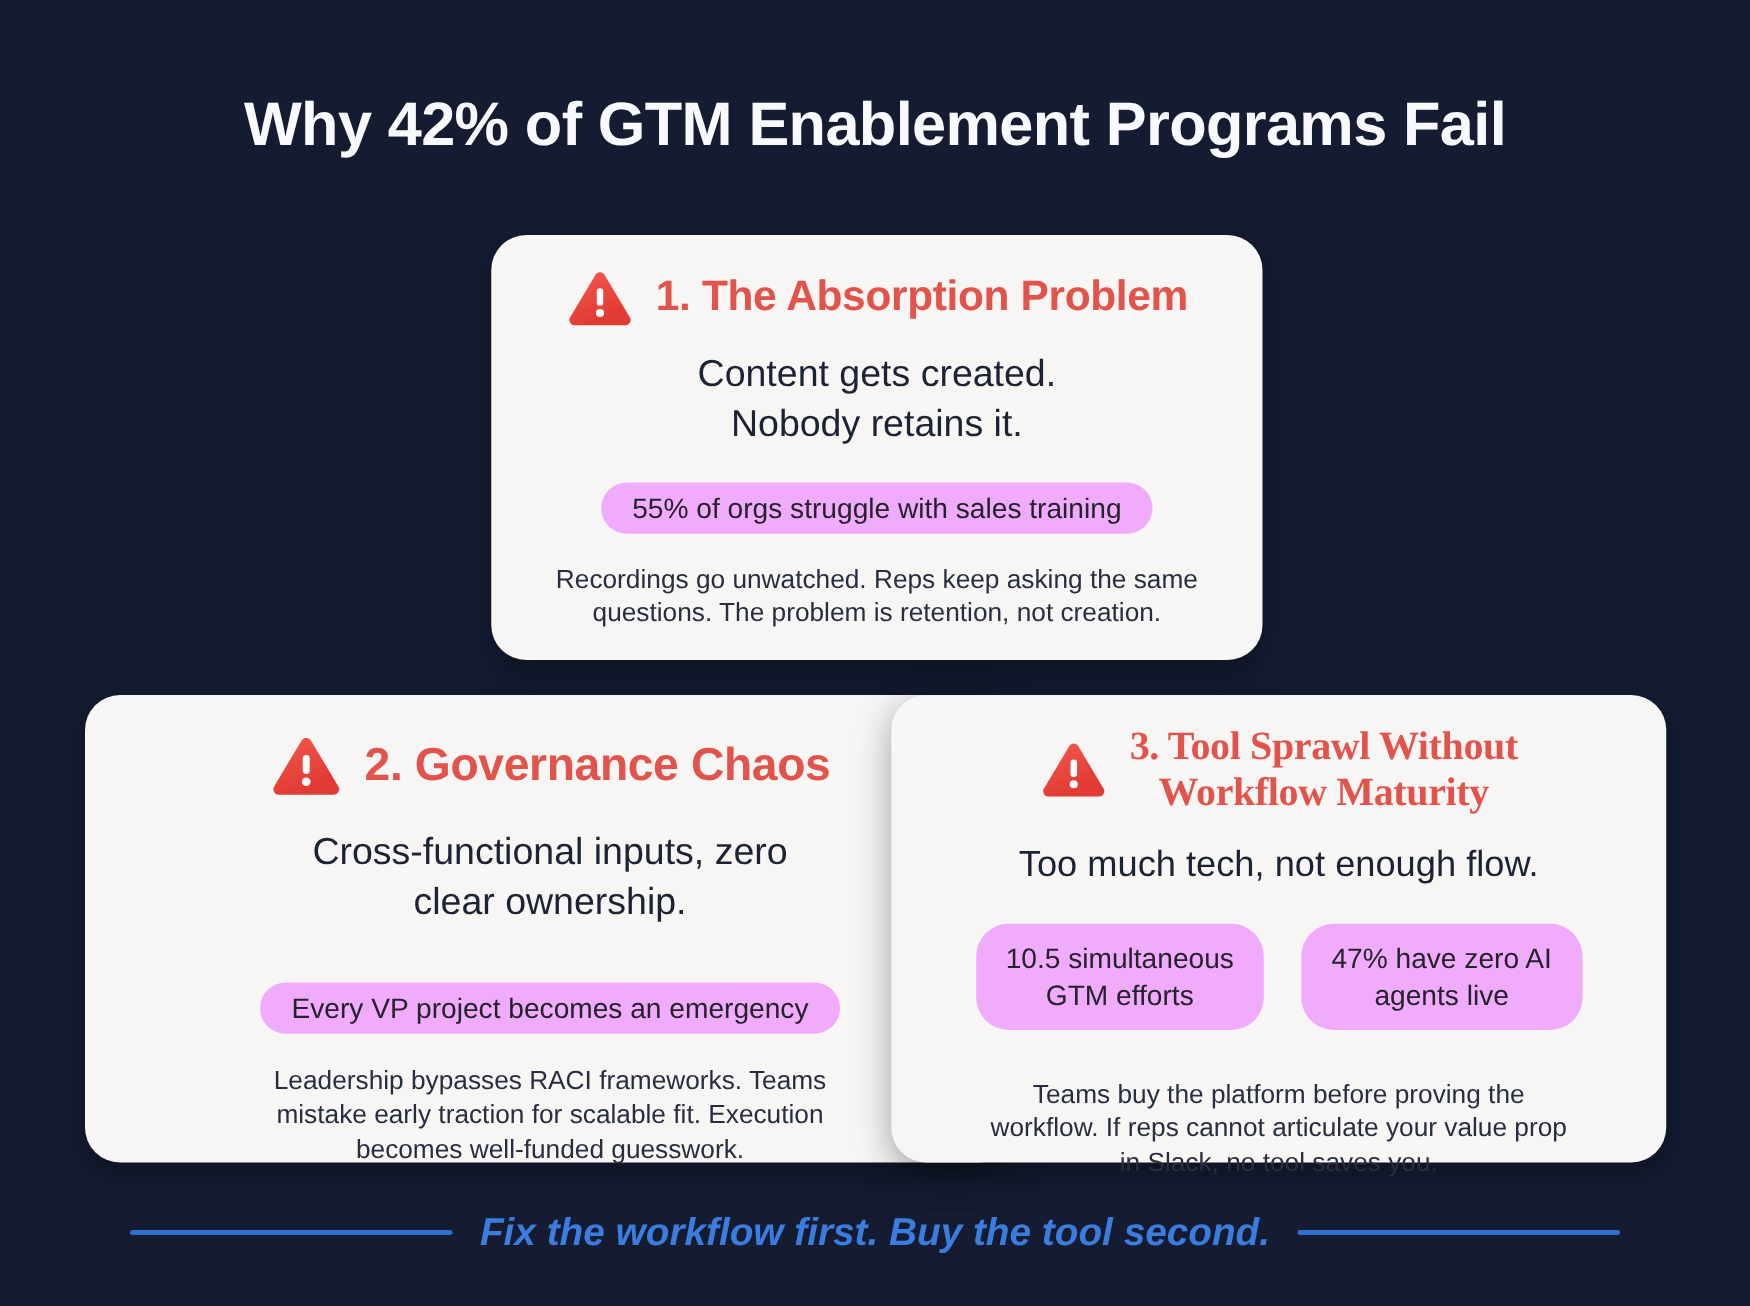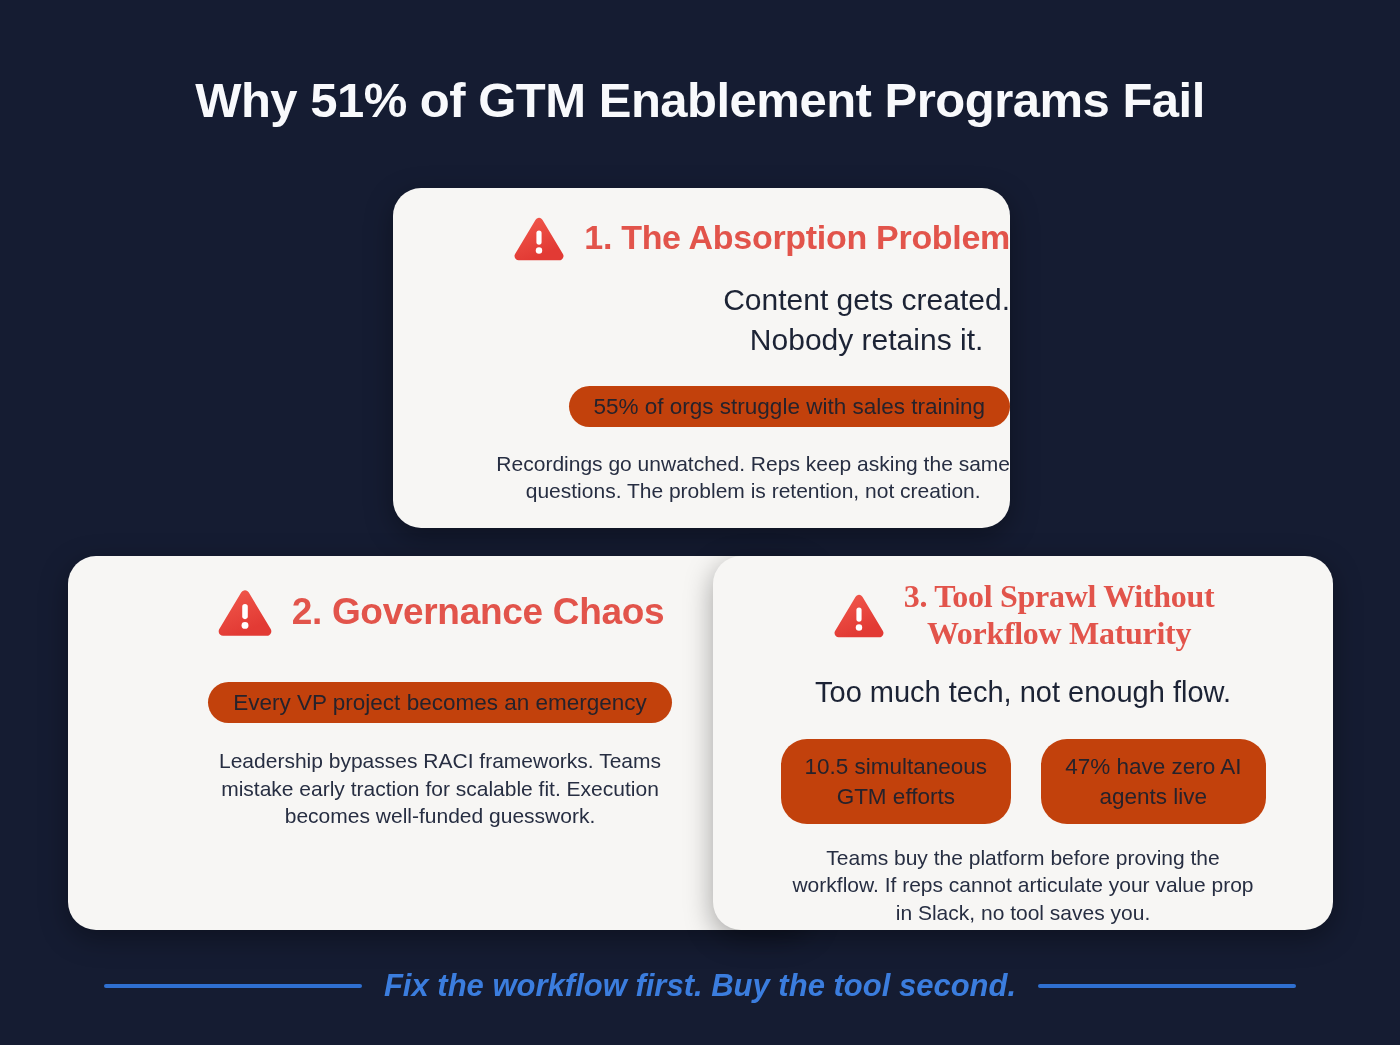--- a/index.html
+++ b/index.html
@@ -26,21 +26,21 @@
   .card {
     position: absolute;
     background: #f7f6f4;
     border-radius: 28px;
     box-shadow: 0 8px 28px rgba(0,0,0,0.35);
     display: flex;
     flex-direction: column;
     align-items: center;
     text-align: center;
   }
-  .card-1 { left: 393px; top: 188px; width: 617px; height: 340px; padding-top: 26px; align-items: flex-end; }
+  .card-1 { left: 393px; top: 188px; width: 617px; height: 340px; padding-top: 26px; }
   .card-2 { left: 68px;  top: 556px; width: 744px; height: 374px; padding-top: 30px; }
   .card-3 { left: 713px; top: 556px; width: 620px; height: 374px; padding-top: 22px; }
 
   .card-header {
     display: flex;
     align-items: center;
     justify-content: center;
     gap: 18px;
   }
   .warn-icon { flex: 0 0 auto; display: block; }
@@ -70,42 +70,42 @@
   .pill-row {
     display: flex;
     justify-content: center;
     gap: 30px;
   }
   .card-1 .pill-row { margin-top: 26px; }
   .card-2 .pill-row { margin-top: 44px; }
   .card-3 .pill-row { margin-top: 28px; }
 
   .stat-pill {
-    background: #c2410c;
+    background: #f0abfc;
     color: #26222b;
     font-size: 22.5px;
     line-height: 1.3;
     padding: 6px 25px;
     border-radius: 22px;
     white-space: pre-line;
     display: flex;
     align-items: center;
     justify-content: center;
   }
   .card-3 .stat-pill { border-radius: 26px; padding: 13px 24px; }
 
   .card-body {
     color: #272e42;
     font-size: 21px;
     line-height: 1.3;
     white-space: pre-line;
   }
   .card-1 .card-body { margin-top: 23px; }
   .card-2 .card-body { margin-top: 24px; }
-  .card-3 .card-body { margin-top: 20px; }
+  .card-3 .card-body { margin-top: 38px; }
 
   .footer {
     position: absolute;
     left: 0; top: 968px; width: 100%;
     display: flex;
     align-items: center;
     justify-content: center;
     gap: 22px;
     font-style: italic;
   }
@@ -120,21 +120,21 @@
     font-size: 31px;
     font-weight: 700;
     white-space: pre-line;
   }
 </style>
 </head>
 <body>
 
 <div class="canvas">
 
-  <h1 class="main-title">Why 51% of GTM Enablement Programs Fail</h1>
+  <h1 class="main-title">Why 42% of GTM Enablement Programs Fail</h1>
 
   <section class="card card-1">
     <div class="card-header">
       <svg class="warn-icon" width="54" height="48" viewBox="-1 -1 26 23" aria-hidden="true">
         <defs>
           <linearGradient id="wg1" x1="0" y1="0" x2="0.5" y2="1">
             <stop offset="0" stop-color="#f0564a"></stop>
             <stop offset="1" stop-color="#e23a34"></stop>
           </linearGradient>
         </defs>
@@ -161,20 +161,22 @@
             <stop offset="0" stop-color="#f0564a"></stop>
             <stop offset="1" stop-color="#e23a34"></stop>
           </linearGradient>
         </defs>
         <polygon points="12,2.8 21.8,19.2 2.2,19.2" fill="url(#wg2)" stroke="url(#wg2)" stroke-width="4" stroke-linejoin="round"></polygon>
         <rect x="10.75" y="6.9" width="2.5" height="6.8" rx="1.25" fill="#ffffff"></rect>
         <circle cx="12" cy="16.5" r="1.55" fill="#ffffff"></circle>
       </svg>
       <div class="card-heading">2. Governance Chaos</div>
     </div>
+    <div class="card-subtitle">Cross-functional inputs, zero
+clear ownership.</div>
     <div class="pill-row">
       <div class="stat-pill">Every VP project becomes an emergency</div>
     </div>
     <div class="card-body">Leadership bypasses RACI frameworks. Teams
 mistake early traction for scalable fit. Execution
 becomes well-funded guesswork.</div>
   </section>
 
   <section class="card card-3">
     <div class="card-header">

